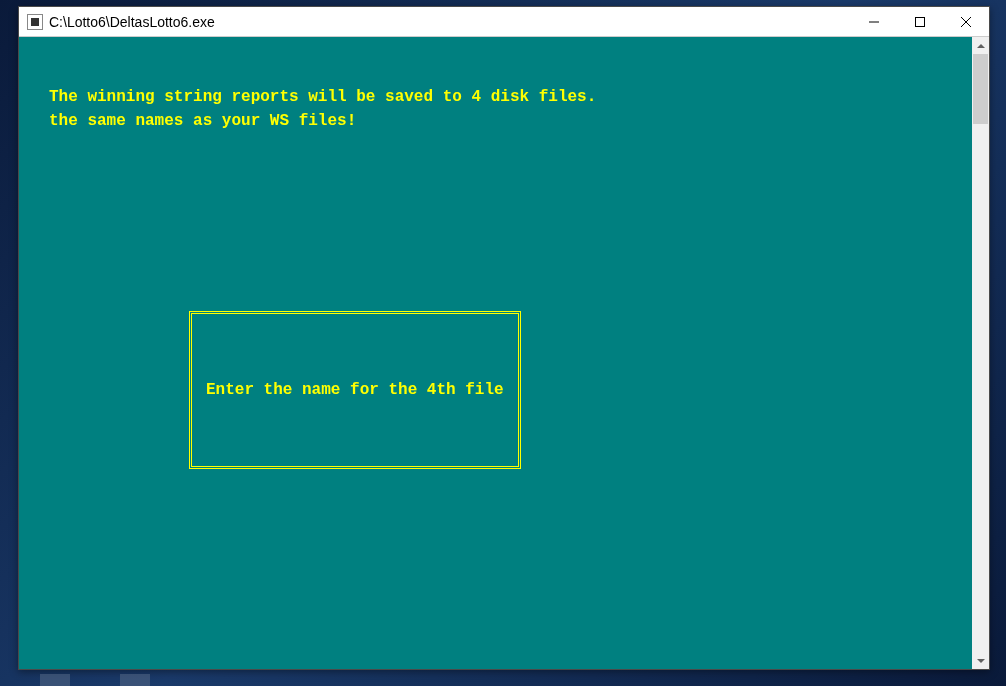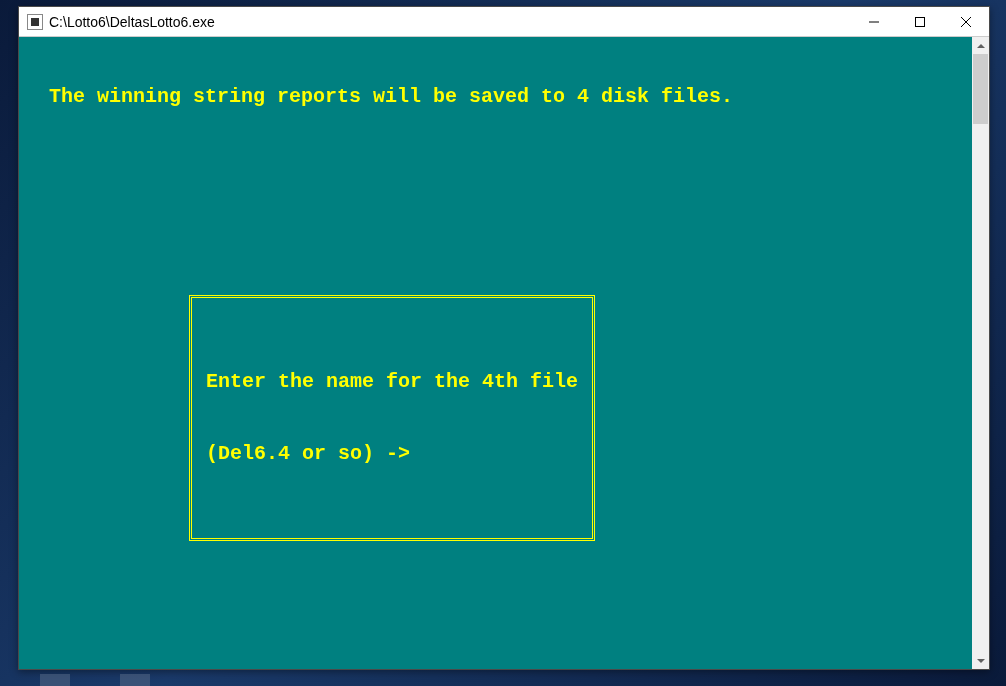--- a/index.html
+++ b/index.html
@@ -75,35 +75,35 @@
       position: relative;
       height: calc(100% - 30px);
       display: flex;
     }
     .console-content {
       flex: 1;
       background: #008080;
       padding: 48px 30px 30px 30px;
       color: #ffff00;
       font-family: Consolas, 'Courier New', monospace;
-      font-size: 20px;
+      font-size: 16px;
       line-height: 24px;
       font-weight: bold;
       position: relative;
       overflow: hidden;
     }
     .console-line {
       white-space: pre;
     }
     .prompt-box {
       position: absolute;
-      top: 258px;
+      top: 274px;
       left: 170px;
       border: 3px double #ffff00;
-      padding: 24px 14px;
+      padding: 16px 14px;
       white-space: pre;
     }
     .scrollbar {
       width: 17px;
       background: #f0f0f0;
       position: relative;
     }
     .scrollbar-up, .scrollbar-down {
       position: absolute;
       width: 17px;
@@ -170,23 +170,23 @@
         <svg width="10" height="10" viewBox="0 0 10 10">
             <line x1="0" y1="0" x2="10" y2="10" stroke="#000" stroke-width="1"></line>
             <line x1="10" y1="0" x2="0" y2="10" stroke="#000" stroke-width="1"></line>
           </svg>
       </div>
     </div>
   </div>
   <div class="console-area">
     <div class="console-content">
       <div class="console-line">The winning string reports will be saved to 4 disk files.</div>
+      <div class="console-line">the same names as your WS files!</div>
       <div class="prompt-box">
         <div class="console-line">Enter the name for the 4th file</div>
-        <div class="console-line">(Del6.4 or so) -&gt;</div>
       </div>
     </div>
     <div class="scrollbar">
       <div class="scrollbar-up">
         <svg width="8" height="4" viewBox="0 0 8 4">
             <polygon points="4,0 8,4 0,4" fill="#606060"></polygon>
           </svg>
       </div>
       <div class="scrollbar-thumb"></div>
       <div class="scrollbar-down">

